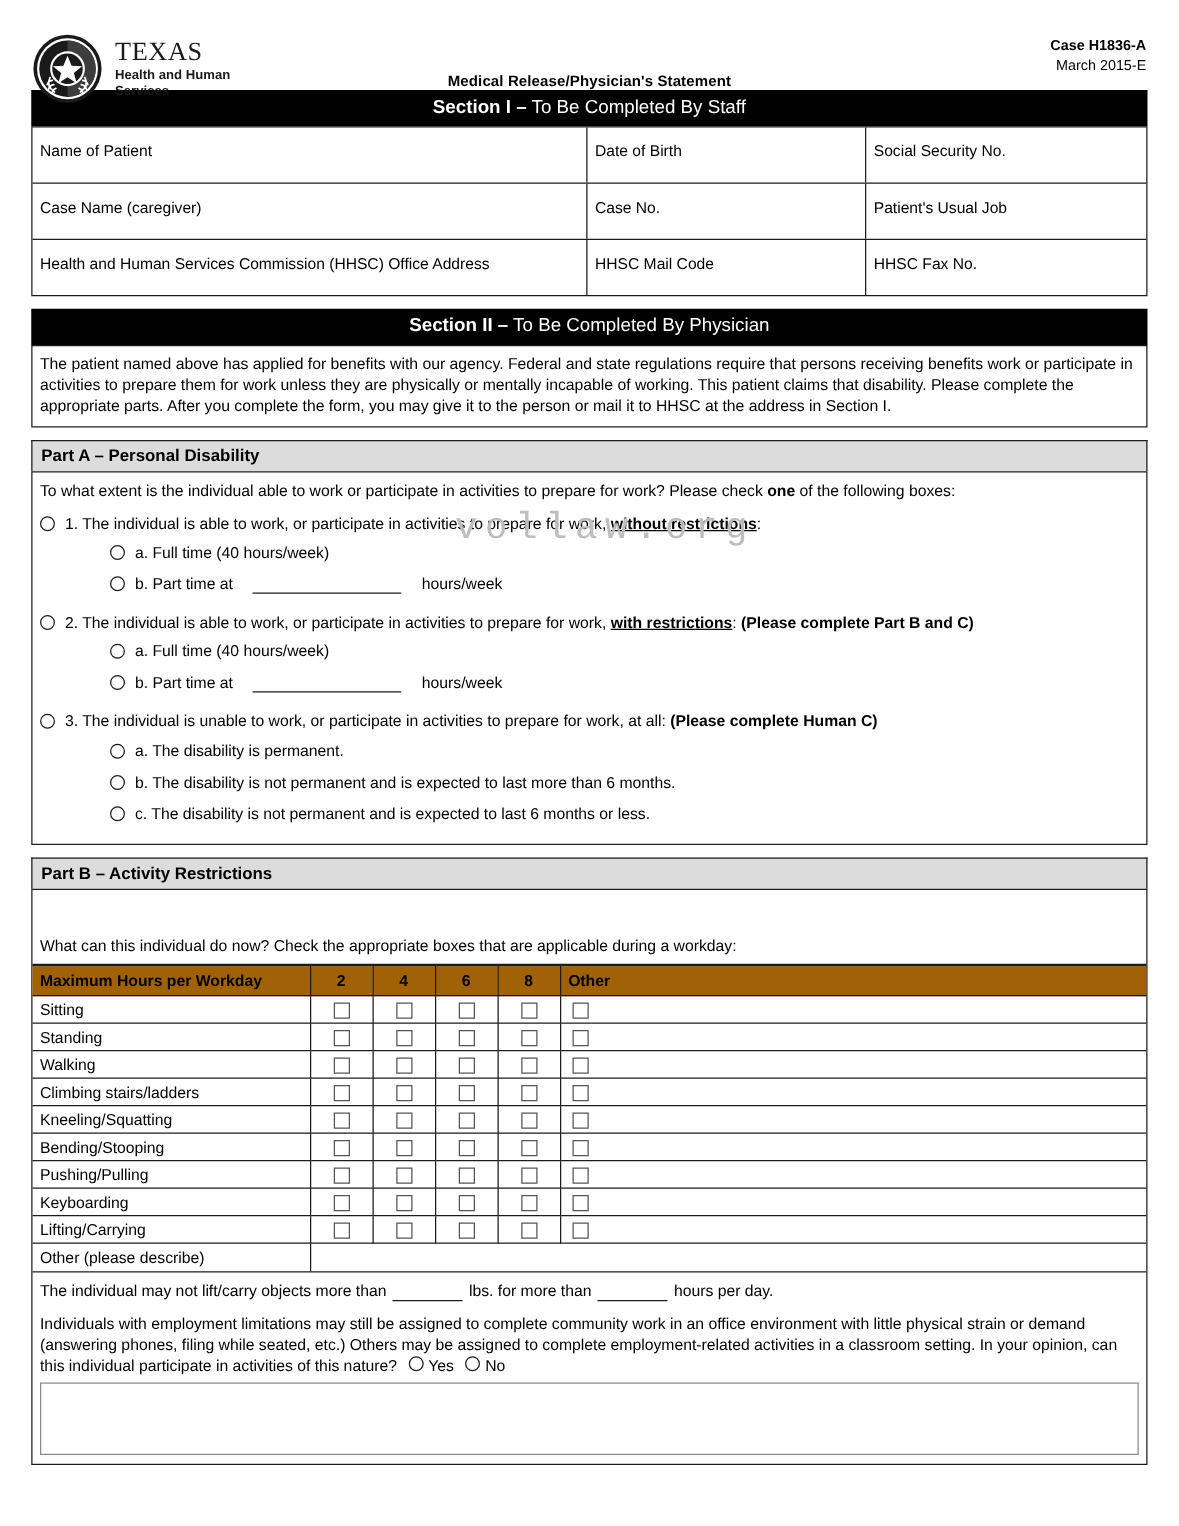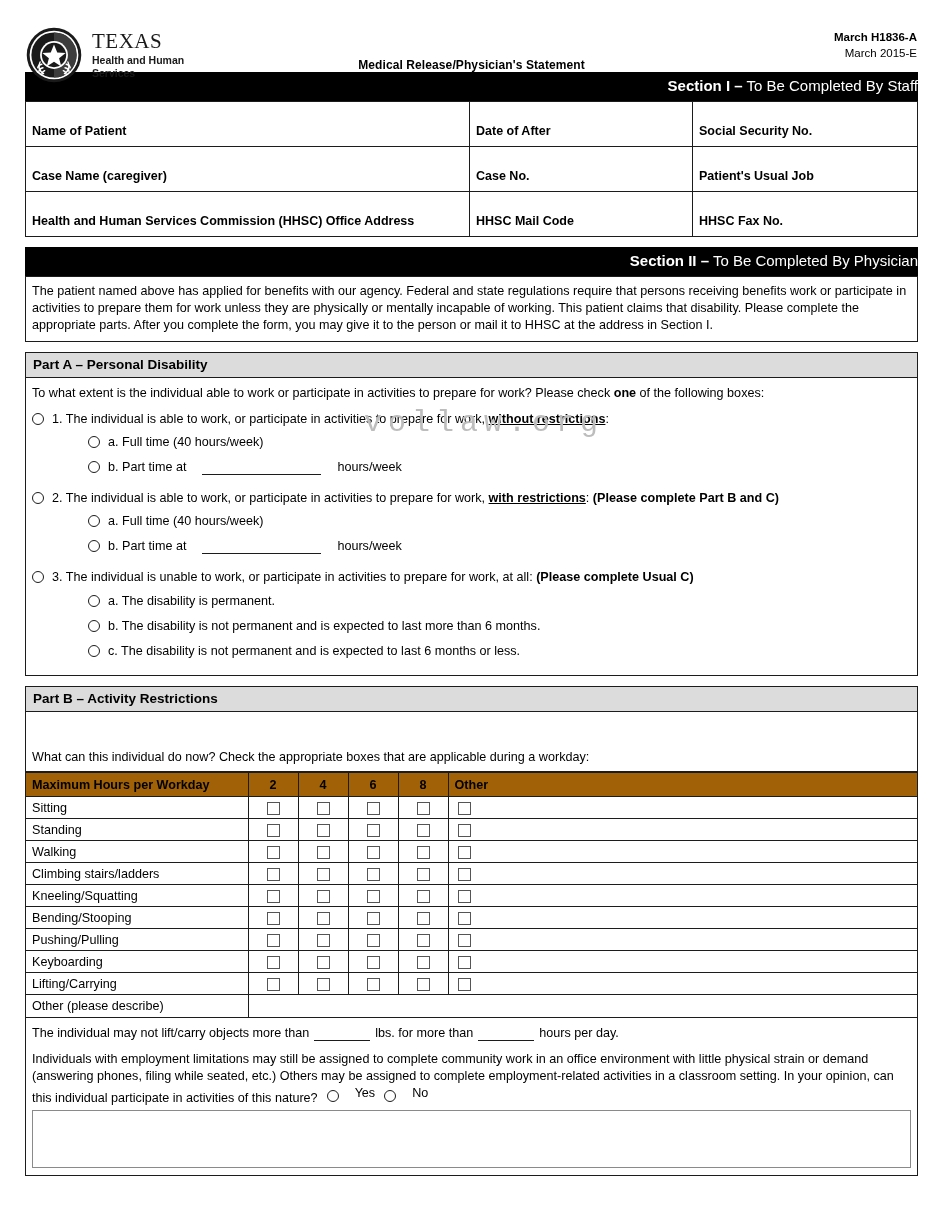--- a/index.html
+++ b/index.html
@@ -69,46 +69,45 @@
   }
   .form-no { font-size: 11.5px; font-weight: bold; }
   .form-date { font-size: 11.5px; }
 
   
   .body-wrap { padding: 0 25px; box-sizing: border-box; }
 
   .band {
     background: #000000;
     color: #ffffff;
-    text-align: right;
+    text-align: center;
     font-size: 15px;
     padding: 5px 0 6px 0;
     line-height: 1.2;
   }
   .band b { font-weight: bold; }
   .band span.reg { font-weight: normal; }
 
   .outer {
     border: 1.5px solid #1c1c1c;
     box-sizing: border-box;
   }
 
   
   .grid-row {
     display: flex;
     border-bottom: 1.2px solid #1c1c1c;
   }
   .grid-row:last-child { border-bottom: none; }
   .cell {
     border-right: 1.2px solid #1c1c1c;
-    padding: 22px 0 0 6px;
+    padding: 12px 0 0 6px;
     font-size: 12.5px;
     box-sizing: border-box;
     height: 44px;
-    font-weight: bold;
   }
   .cell:last-child { border-right: none; }
   .c1 { width: 444px; }
   .c2 { width: 223px; }
   .c3 { flex: 1; }
 
   
   .para-box {
     padding: 6px 8px 7px 6px;
     font-size: 12.6px;
@@ -241,22 +240,22 @@
 
   .pb-note {
     border-top: 1.2px solid #1c1c1c;
     padding: 7px 7px 4px 6px;
     line-height: 1.33;
   }
   .pb-note p { margin: 0 0 10px 0; }
   .pb-note p:last-child { margin-bottom: 0; }
   .yn {
     display: inline-flex;
-    align-items: flex-end;
-    gap: 16px;
+    align-items: flex-start;
+    gap: 4px;
     margin-left: 9px;
   }
   .yn .radio { margin-top: 0; }
   .remark-q { padding: 4px 0 3px 6px; }
   .remark-box {
     margin: 0 6px 7px 6px;
     height: 58px;
     border: 1.4px solid #8a8a8a;
     background: #ffffff;
     box-sizing: border-box;
@@ -294,34 +293,34 @@
         <div class="brand-sub">
           <div>Health and Human</div>
           <div>Services</div>
         </div>
       </div>
     </div>
 
     <div class="doc-title">Medical Release/Physician's Statement</div>
 
     <div class="form-meta">
-      <div class="form-no">March H1836-A</div>
+      <div class="form-no">Case H1836-A</div>
       <div class="form-date">March 2015-E</div>
     </div>
   </div>
 
   <div class="body-wrap">
 
     <div class="band">
       <b>Section I –</b><span class="reg"> To Be Completed By Staff</span>
     </div>
     <div class="outer">
       <div class="grid-row">
         <div class="cell c1">Name of Patient</div>
-        <div class="cell c2">Date of After</div>
+        <div class="cell c2">Date of Birth</div>
         <div class="cell c3">Social Security No.</div>
       </div>
       <div class="grid-row">
         <div class="cell c1">Case Name (caregiver)</div>
         <div class="cell c2">Case No.</div>
         <div class="cell c3">Patient's Usual Job</div>
       </div>
       <div class="grid-row">
         <div class="cell c1">Health and Human Services Commission (HHSC) Office Address</div>
         <div class="cell c2">HHSC Mail Code</div>
@@ -376,21 +375,21 @@
         <span class="radio"></span>
         <span>b. Part time at</span>
         <span class="blank blank-hw"></span>
         <span>hours/week</span>
       </div>
 
       <div class="spacer-8"></div>
 
       <div class="opt-main">
         <span class="radio"></span>
-        <span><span>3. The individual is unable to work, or participate in activities to prepare for work, at all: </span><span class="b">(Please complete Usual C)</span></span>
+        <span><span>3. The individual is unable to work, or participate in activities to prepare for work, at all: </span><span class="b">(Please complete Human C)</span></span>
       </div>
       <div class="opt-sub">
         <span class="radio"></span>
         <span>a. The disability is permanent.</span>
       </div>
       <div class="opt-sub">
         <span class="radio"></span>
         <span>b. The disability is not permanent and is expected to last more than 6 months.</span>
       </div>
       <div class="opt-sub">

